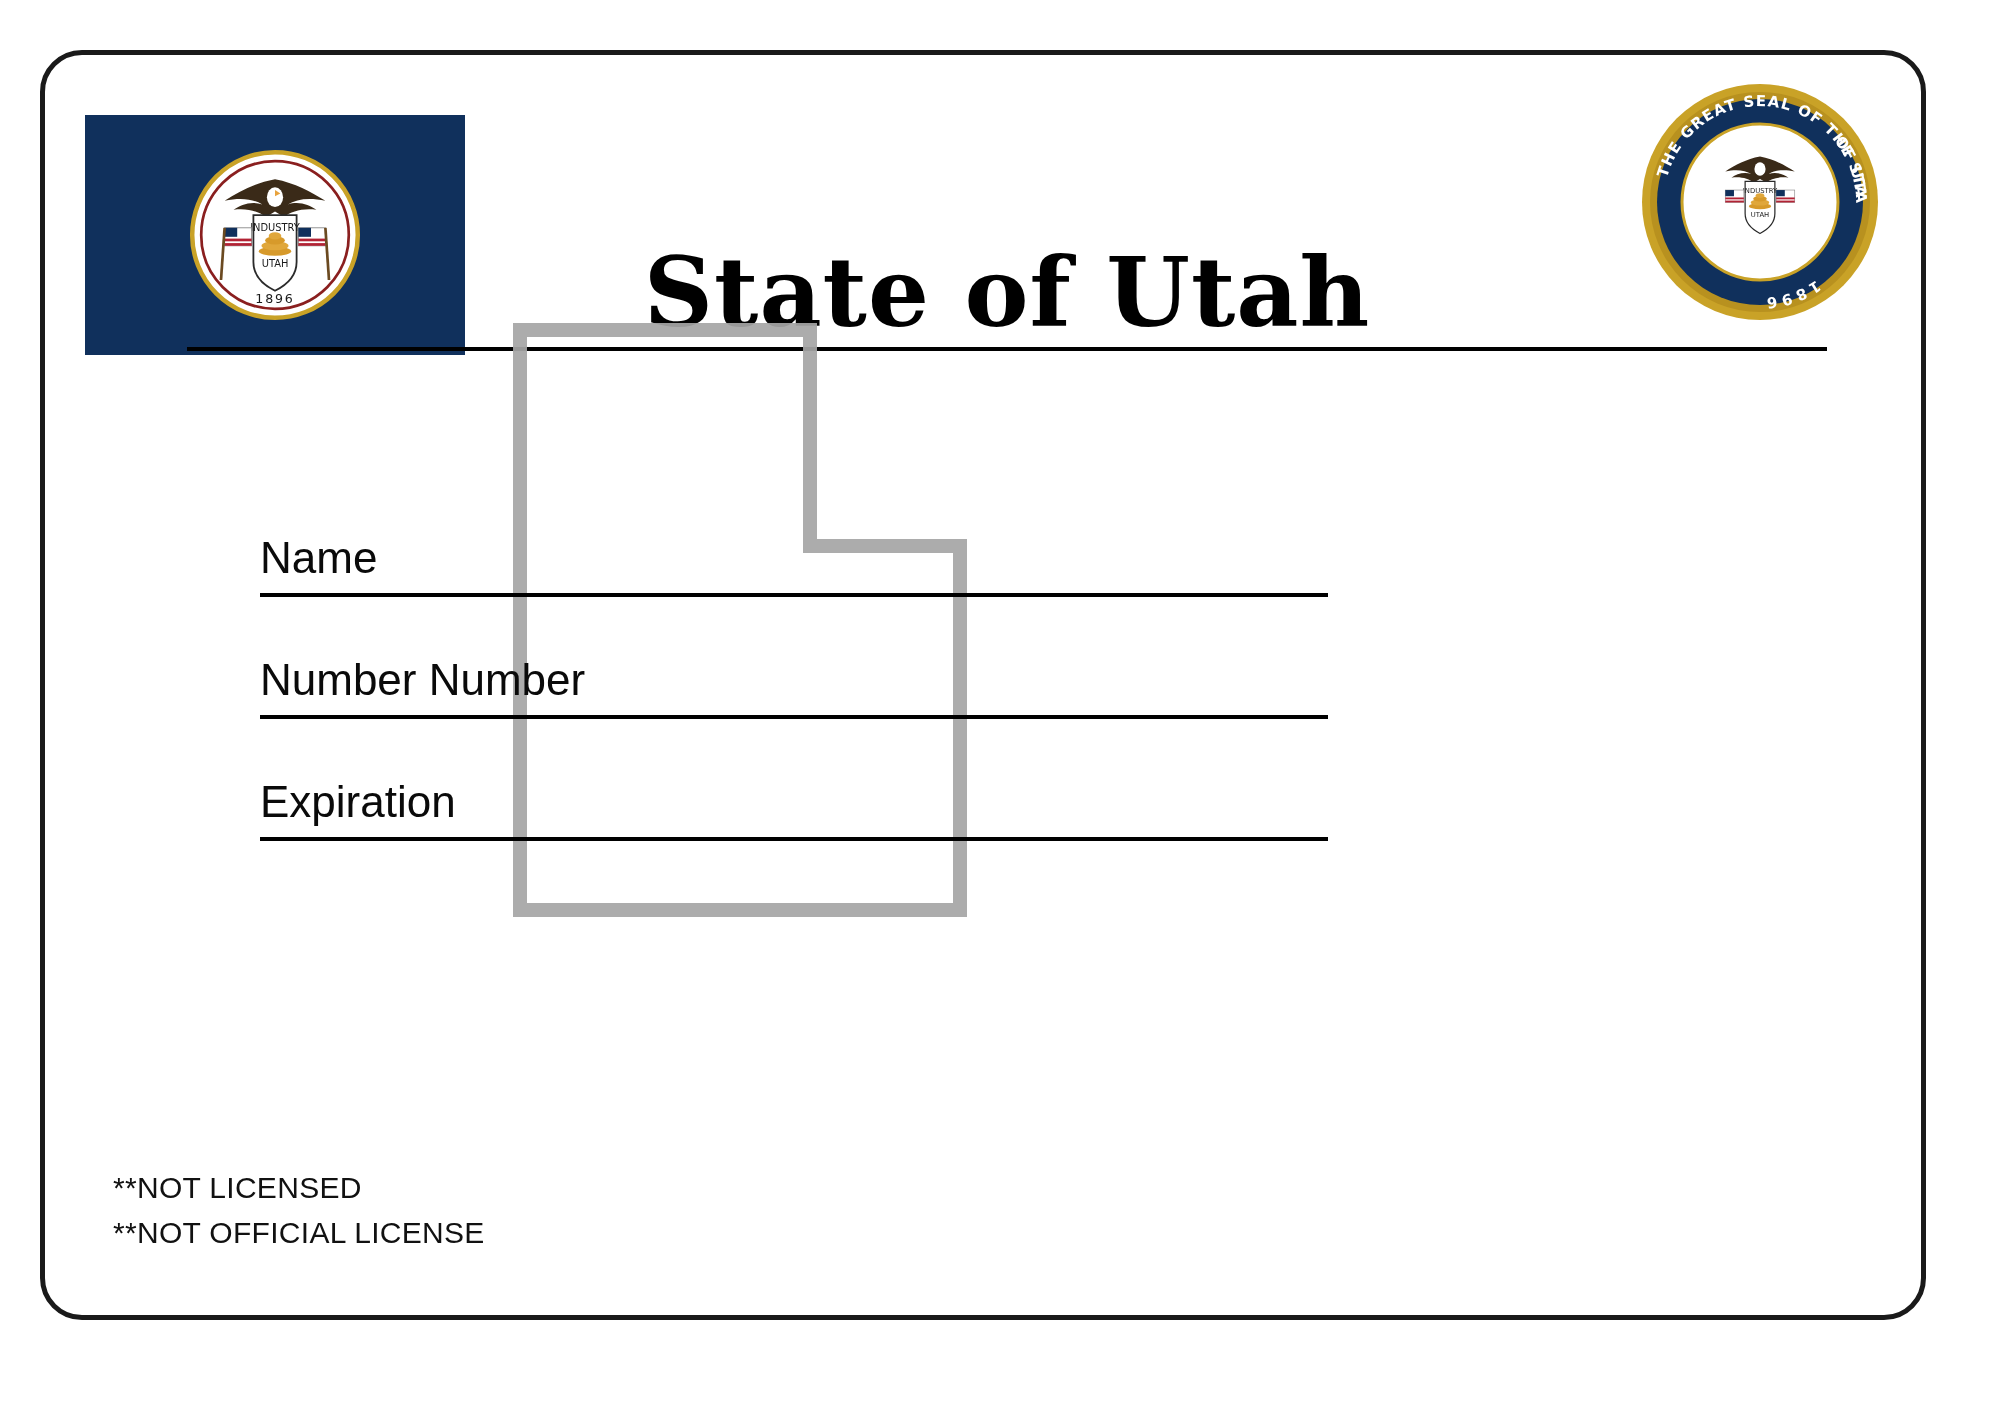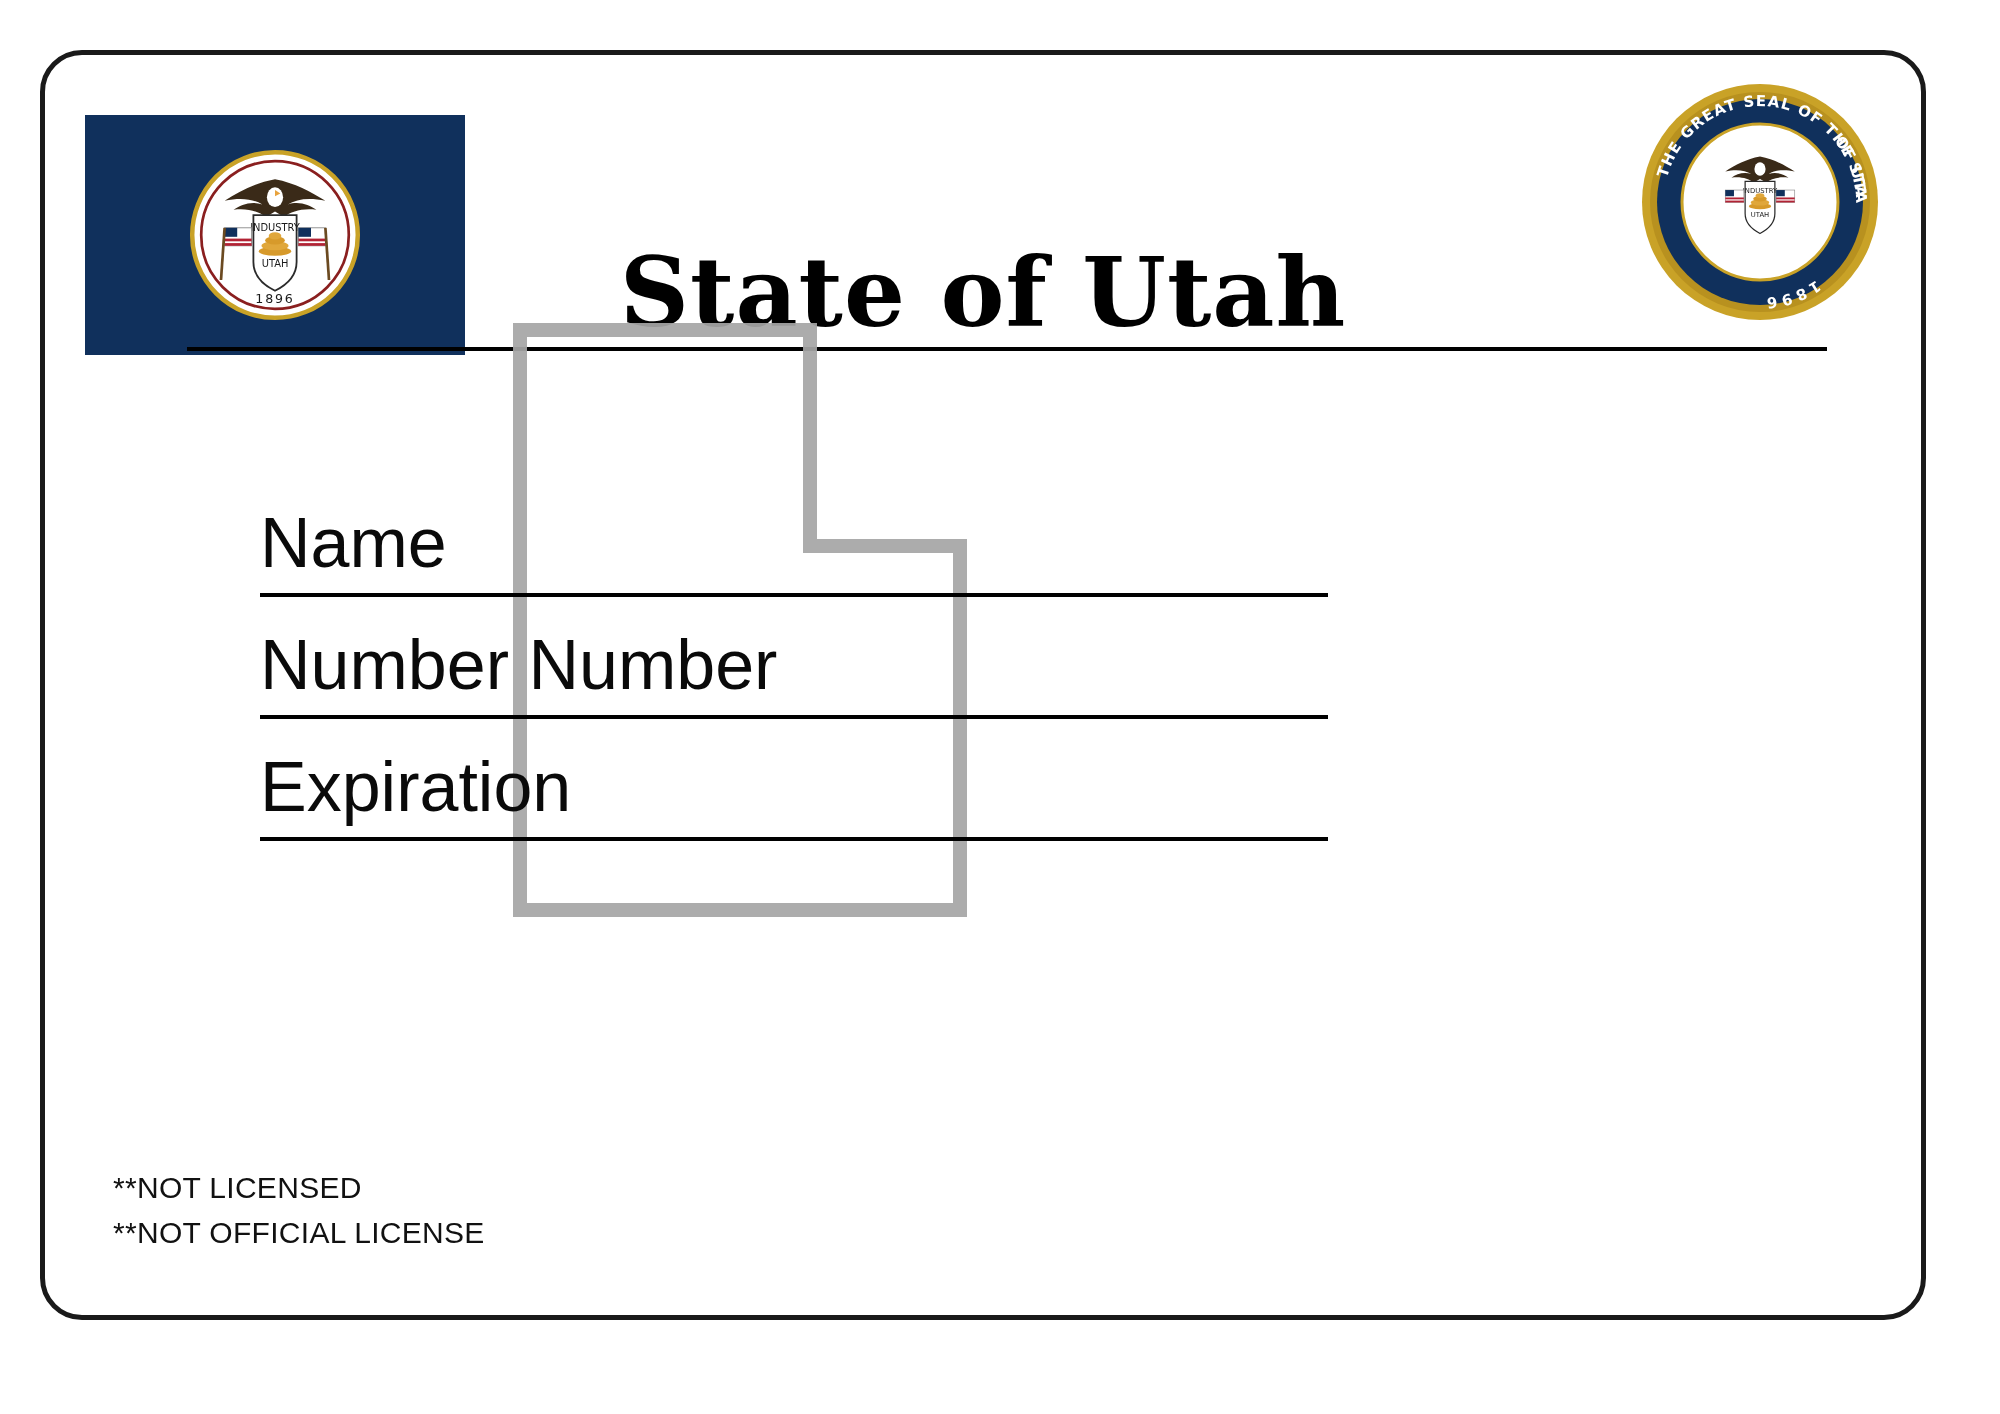--- a/index.html
+++ b/index.html
@@ -50,20 +50,21 @@
     left: 0;
     top: 190px;
     width: 100%;
     text-align: center;
     font-family: "DejaVu Serif", serif;
     font-weight: bold;
     font-size: 96px;
     letter-spacing: 1px;
     color: #000000;
     line-height: 1;
+    padding-left: 24px;
   }
 
   
   .great-seal {
     position: absolute;
     right: 36px;
     top: 22px;
     width: 250px;
     height: 250px;
   }
@@ -96,21 +97,21 @@
     width: 1070px;
   }
   .field {
     position: relative;
     height: 122px;
   }
   .field-label {
     position: absolute;
     left: 0;
     bottom: 14px;
-    font-size: 70px;
+    font-size: 44px;
     color: #0a0a0a;
     font-family: "Liberation Sans", sans-serif;
     font-weight: 400;
     white-space: nowrap;
   }
   .field-rule {
     position: absolute;
     left: 0;
     bottom: 0;
     width: 1068px;

